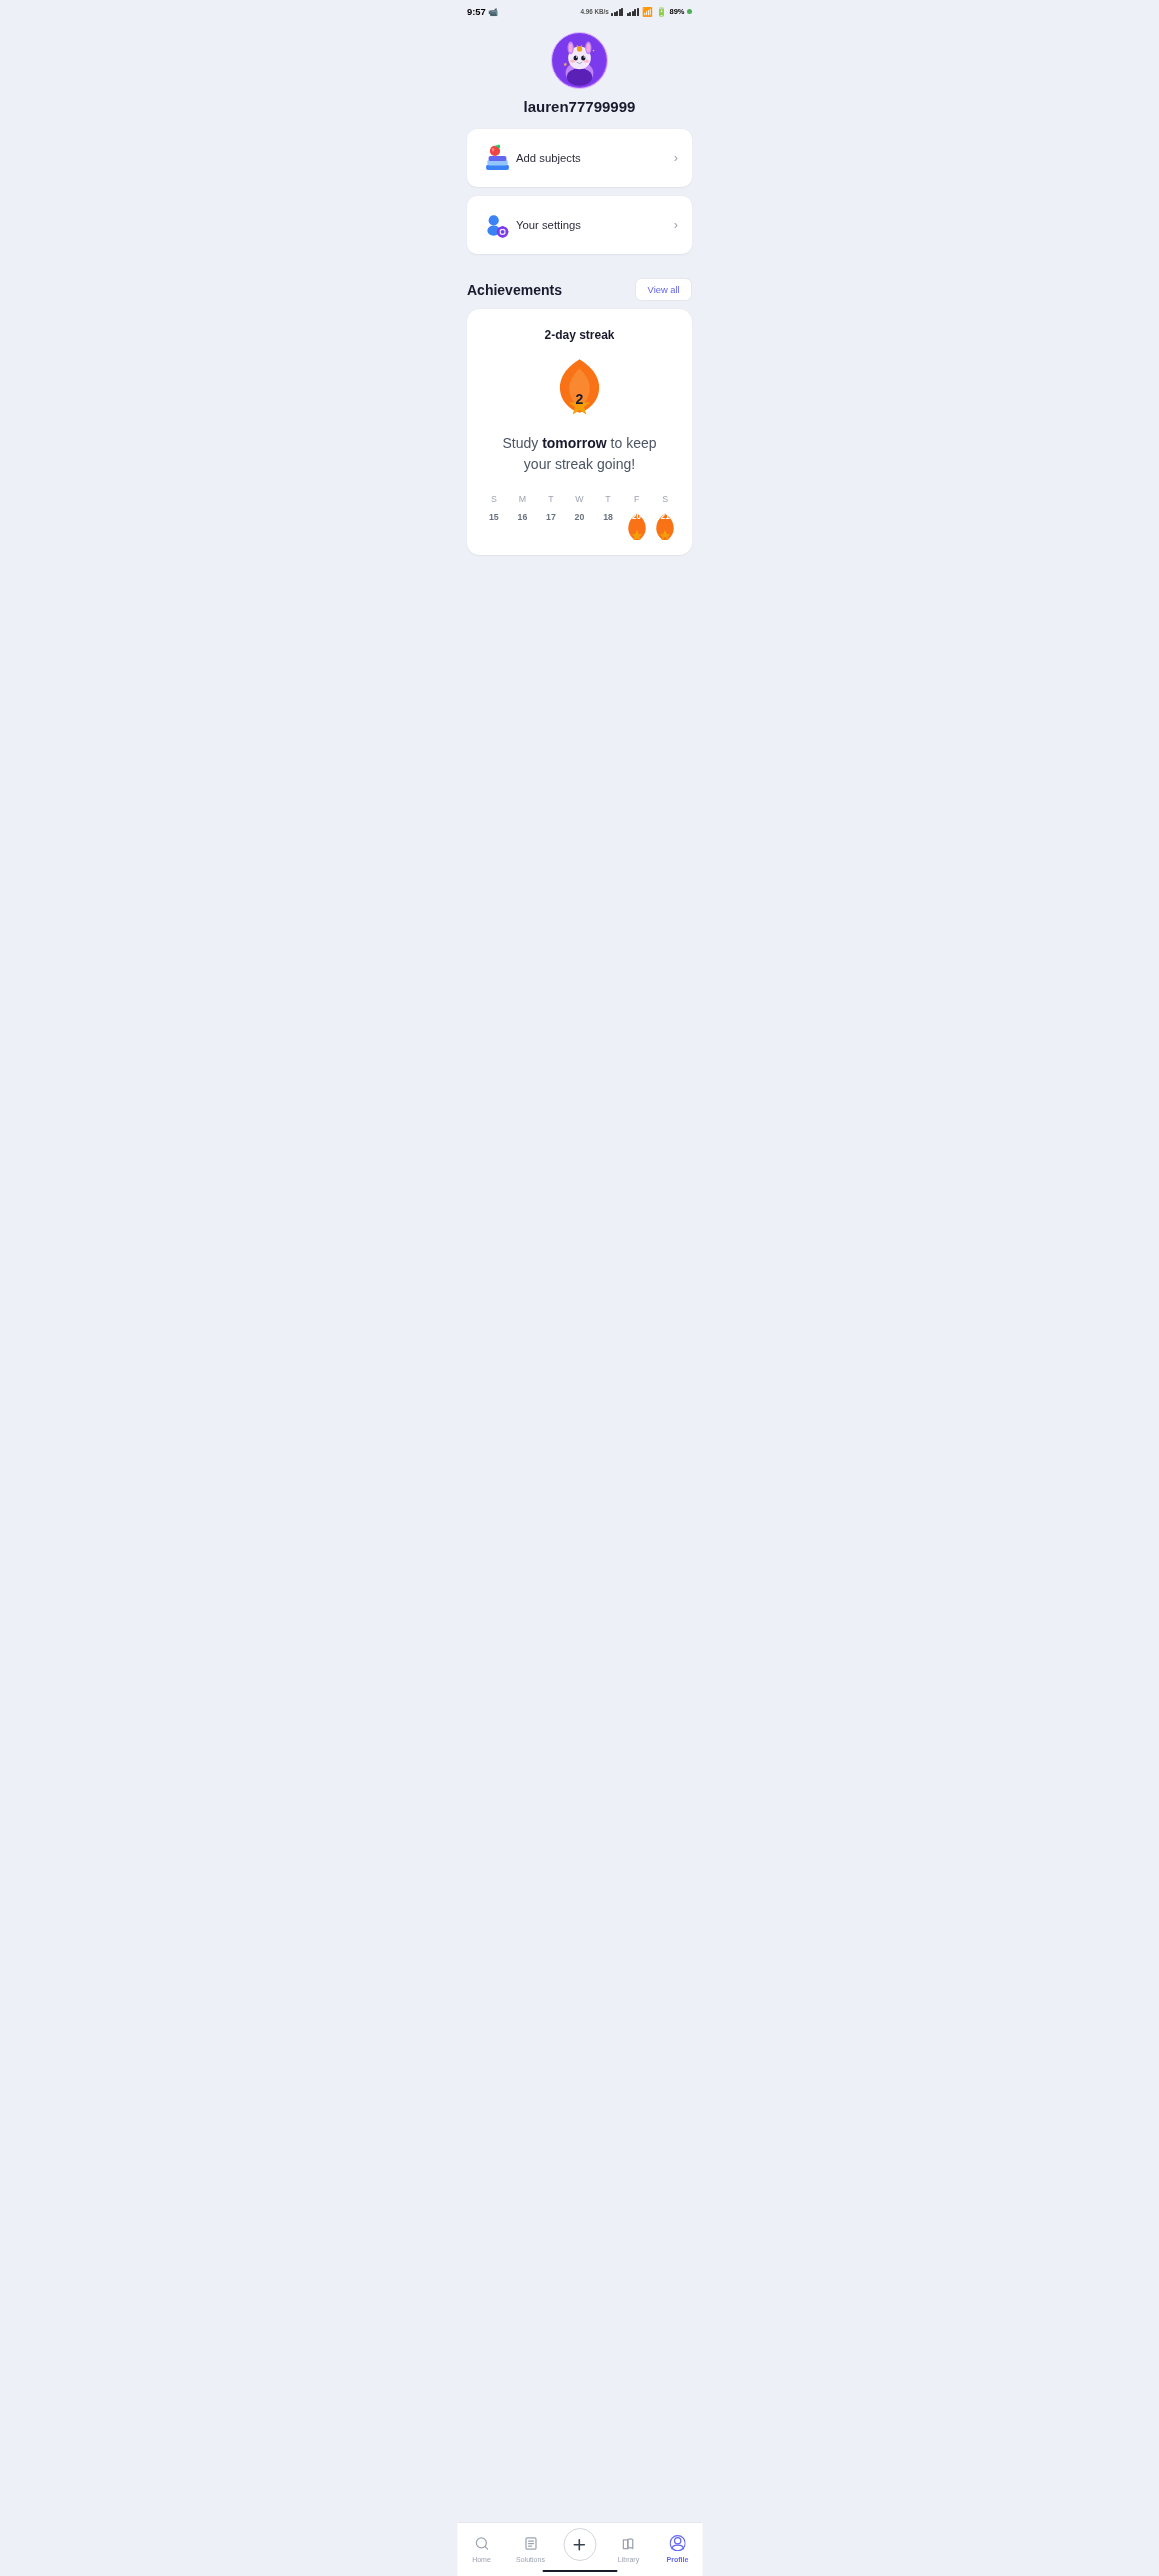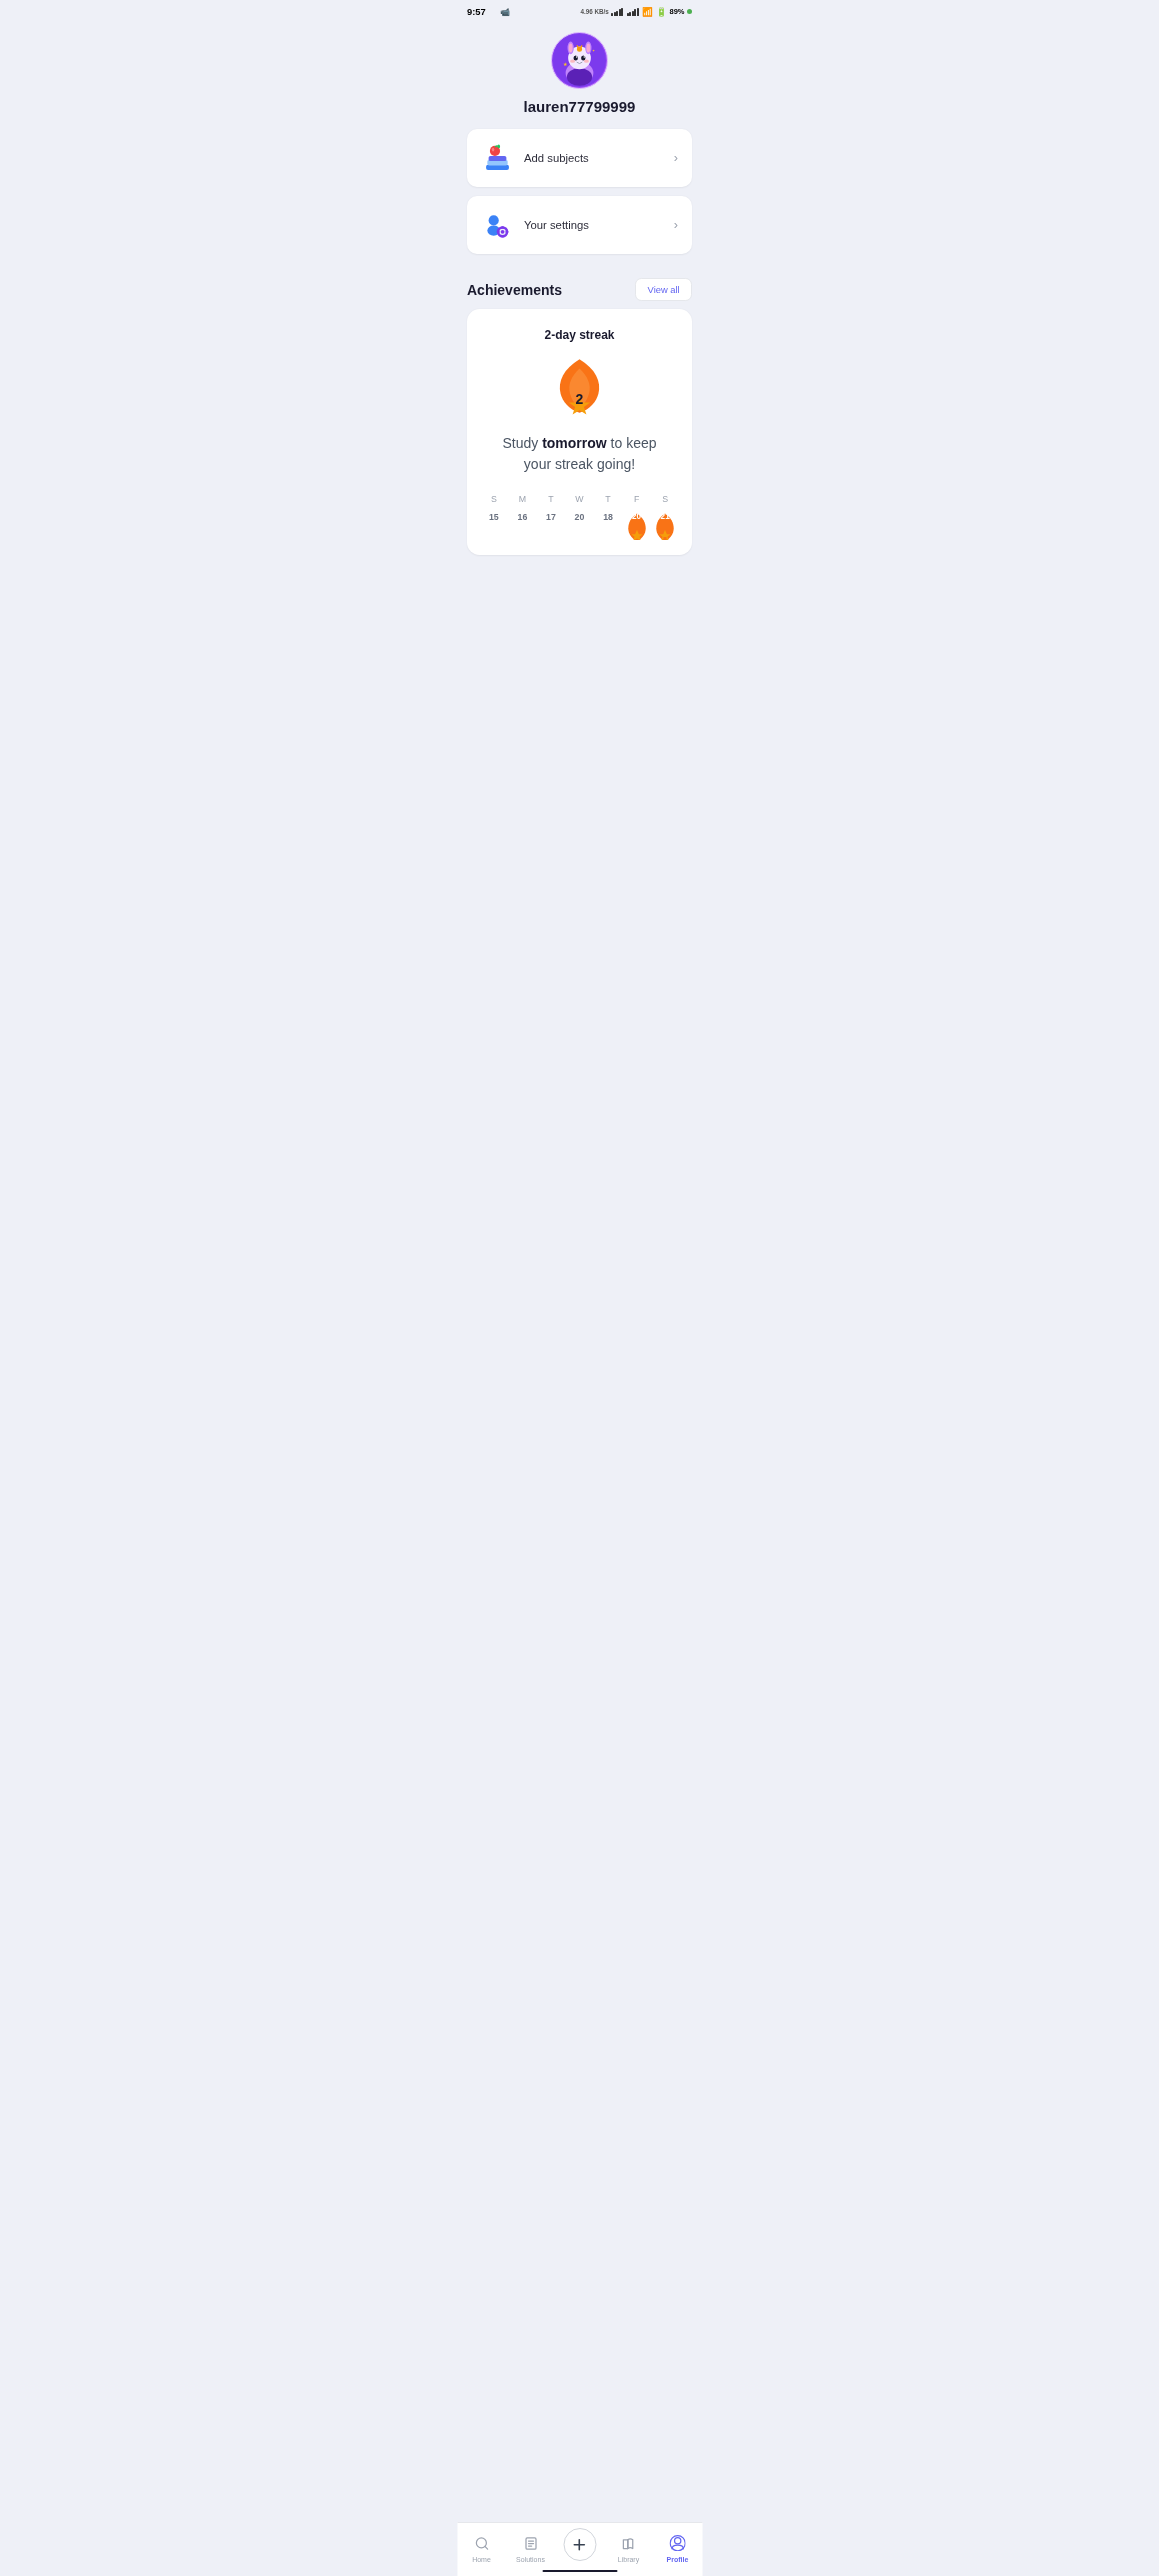--- a/index.html
+++ b/index.html
@@ -17,21 +17,21 @@
 
     
     .status-bar {
       display: flex;
       justify-content: space-between;
       align-items: center;
       padding: 6.3px 10px 2.5px;
       font-size: 8.2px;
       font-weight: 600;
     }
-    .status-left { font-size: 9.4px; font-weight: 700; display: flex; align-items: center; gap: 15px; }
+    .status-left { font-size: 9.4px; font-weight: 700; display: flex; align-items: center; gap: 3px; }
     .status-right { display: flex; align-items: center; gap: 2.5px; font-size: 6.3px; }
     .battery-text { font-size: 7.5px; font-weight: 600; }
     .green-dot { width: 5px; height: 5px; background: #4caf50; border-radius: 50%; display: inline-block; }
 
     
     .signal-bars { display: flex; align-items: flex-end; gap: 0.6px; }
     .signal-bar { width: 1.9px; background: #333; border-radius: 0.6px; }
 
     
     .main-content {
@@ -75,21 +75,21 @@
       border-radius: 10px;
       padding: 12.6px 14px;
       width: 100%;
       display: flex;
       align-items: center;
       justify-content: space-between;
       margin-bottom: 8.8px;
       cursor: pointer;
       box-shadow: 0 0.6px 1.9px rgba(0,0,0,0.06);
     }
-    .menu-card-left { display: flex; align-items: center; gap: 10px; }
+    .menu-card-left { display: flex; align-items: center; gap: 2px; }
     .menu-card-icon { width: 33px; height: 33px; display: flex; align-items: center; justify-content: center; font-size: 21.4px; }
     .menu-card-label { font-size: 11.3px; color: #2d2d3a; font-weight: 400; }
     .chevron { color: #9ca3af; font-size: 12.6px; font-weight: 300; }
 
     
     .achievements-section {
       width: 100%;
       margin-top: 15px;
     }
     .achievements-header {

